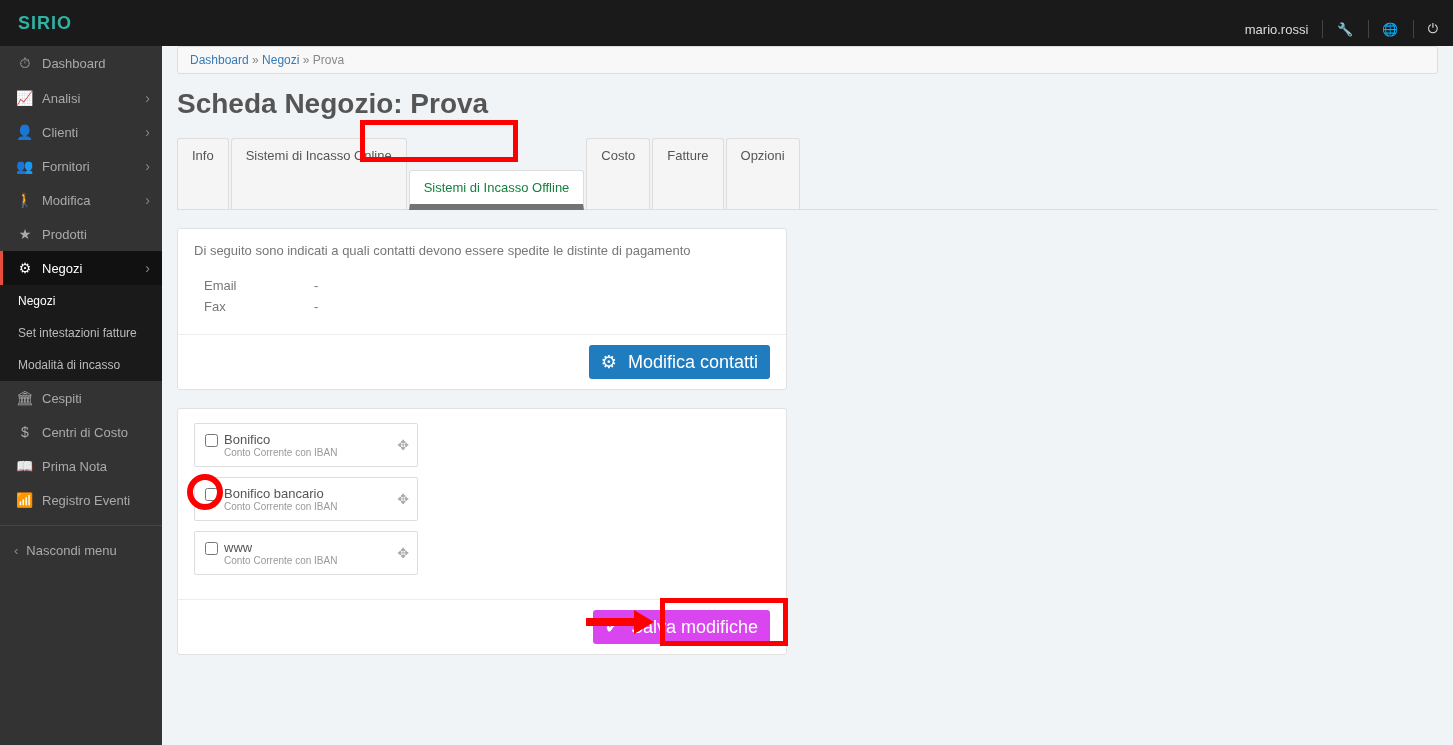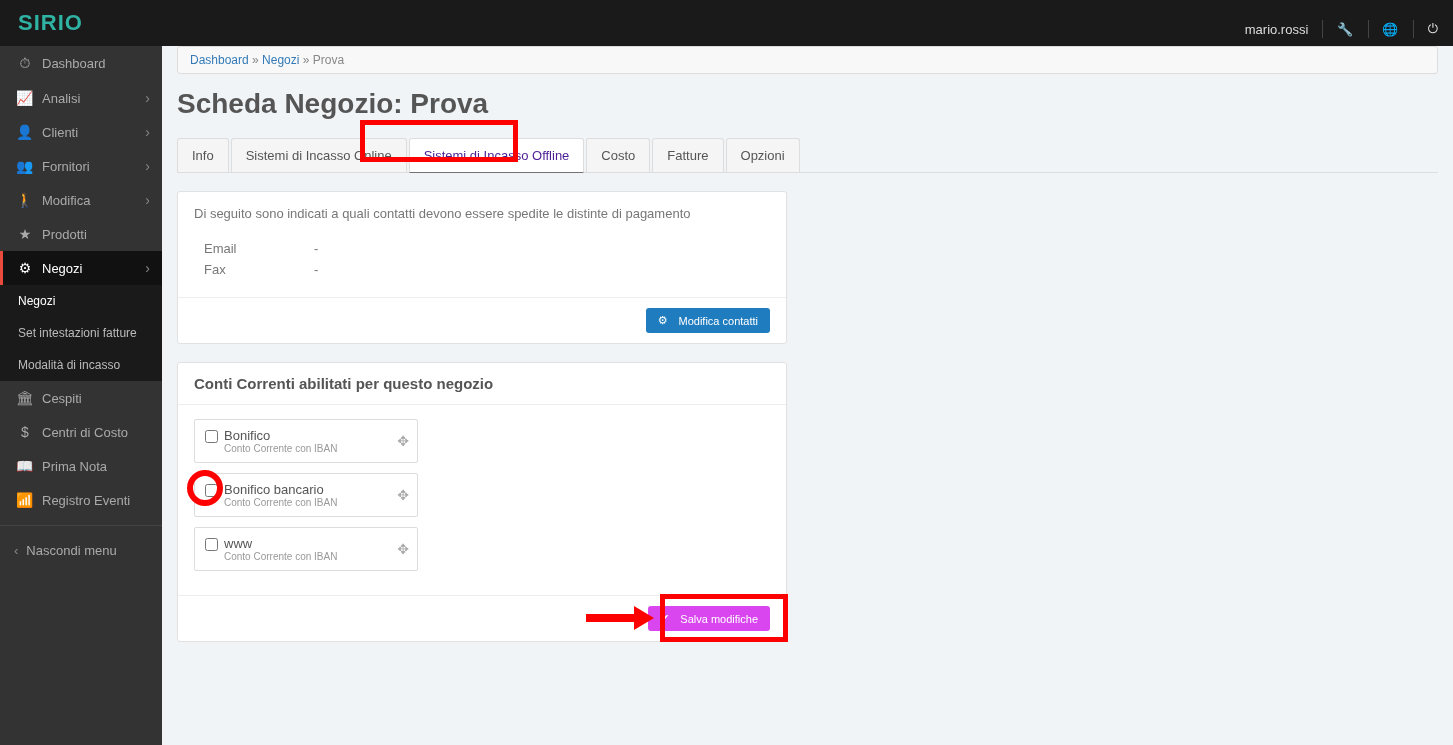--- a/index.html
+++ b/index.html
@@ -1,19 +1,19 @@
 <!DOCTYPE html>
 <html><head>
 <meta charset="utf-8">
 <style>
 * { box-sizing: border-box; margin: 0; padding: 0; }
 body { font-family: "Helvetica Neue", Helvetica, Arial, sans-serif; font-size: 13px; background: #f1f4f7; color: #555; }
 .topbar { height: 46px; background: #1a1a1a; display: flex; align-items: center; justify-content: space-between; padding: 0 15px 0 0; }
 .logo { width: 162px; height: 46px; display: flex; align-items: center; padding-left: 18px; font-family: Arial, sans-serif; }
-.logo-text { color: #2fb3a3; font-size: 22px; font-weight: 800; letter-spacing: 1px; }
+.logo-text { color: #2fb3a3; font-size: 18px; font-weight: 800; letter-spacing: 1px; }
 .topbar-right { display: flex; align-items: center; gap: 14px; margin-top: 12px; }
 .topbar-right span, .topbar-right a { color: #ddd; font-size: 13px; }
 .topbar-icon { color: #ddd; cursor: pointer; font-size: 14px; }
 .topbar-divider { width: 1px; height: 18px; background: #444; }
 
 .layout { display: flex; min-height: calc(100vh - 46px); }
 .sidebar { width: 162px; background: #333; color: #aaa; font-size: 13px; }
 .sidebar ul { list-style: none; }
 .sidebar li { display: flex; align-items: center; padding: 9px 14px; cursor: pointer; position: relative; }
 .sidebar li.hasarrow::after { content: '›'; position: absolute; right: 12px; color: #888; font-size: 14px; }
@@ -25,32 +25,32 @@
 .sidebar .submenu li.sel { color: #fff; }
 .sidebar .sep { height: 1px; background: #444; margin: 8px 0; }
 
 .main { flex: 1; padding: 0 15px 20px 15px; }
 .breadcrumb { background: #f8f8f8; border: 1px solid #ddd; border-radius: 3px; padding: 6px 12px; margin-top: 0; color: #888; font-size: 12px; }
 .breadcrumb a { color: #337ab7; text-decoration: none; }
 h1.page-title { font-size: 28px; font-weight: 600; color: #555; margin: 14px 0 18px 0; }
 
 .tabs { display: flex; border-bottom: 1px solid #ddd; position: relative; }
 .tab { padding: 9px 14px; background: #f5f5f5; border: 1px solid #ddd; border-bottom: none; margin-right: 2px; color: #555; cursor: pointer; font-size: 13px; border-radius: 3px 3px 0 0; }
-.tab.active { background: #fff; border-bottom: 1px solid #737373; margin-bottom: -1px; color: #4c1d95; }
+.tab.active { background: #fff; border-bottom: 6px solid #737373; margin-bottom: -1px; color: #15803d; margin-top: 32px; }
 
 .panel { background: #fff; border: 1px solid #e1e1e1; border-radius: 3px; margin-top: 18px; width: 610px; }
 .panel-heading { padding: 12px 16px; font-size: 15px; font-weight: 600; color: #555; border-bottom: 1px solid #eee; }
 .panel-body { padding: 14px 16px; color: #777; font-size: 13px; }
 .panel-footer { padding: 10px 16px; text-align: right; border-top: 1px solid #eee; }
 
 .kv { display: flex; margin: 6px 0; }
 .kv .k { width: 120px; }
 .kv .v { flex: 1; }
 
-.btn { display: inline-flex; align-items: center; gap: 11px; padding: 6px 12px; border-radius: 3px; border: none; cursor: pointer; font-size: 11px; }
+.btn { display: inline-flex; align-items: center; gap: 11px; padding: 6px 12px; border-radius: 3px; border: none; cursor: pointer; font-size: 18px; }
 .btn-primary { background: #1f7cbf; color: #fff; }
 .btn-success { background: #d946ef; color: #fff; }
 
 .acct { border: 1px solid #ddd; border-radius: 2px; margin-bottom: 10px; width: 224px; display: flex; align-items: flex-start; padding: 8px 10px; position: relative; }
 .acct input[type=checkbox] { margin-right: 6px; margin-top: 2px; }
 .acct .title { font-size: 13px; color: #555; }
 .acct .sub { font-size: 10px; color: #999; }
 .acct .drag { position: absolute; right: 8px; top: 50%; transform: translateY(-50%); color: #aaa; cursor: move; font-size: 14px; }
 
 
@@ -188,21 +188,20 @@
       </div>
       <div class="panel-footer">
         <button class="btn btn-primary">
           <span class="ic-cog"></span>
           <span>Modifica contatti</span>
         </button>
       </div>
     </div>
 
     <div class="panel" style="position:relative;">
-      <div class="panel-heading">Conti Correnti abilitati per questo negozio</div>
       <div class="panel-body" style="position:relative;">
         <div class="acct">
           <input type="checkbox" style="">
           <div>
             <div class="title">Bonifico</div>
             <div class="sub">Conto Corrente con IBAN</div>
           </div>
           <span class="drag">✥</span>
         </div>
         <div class="acct" style="position:relative;">

